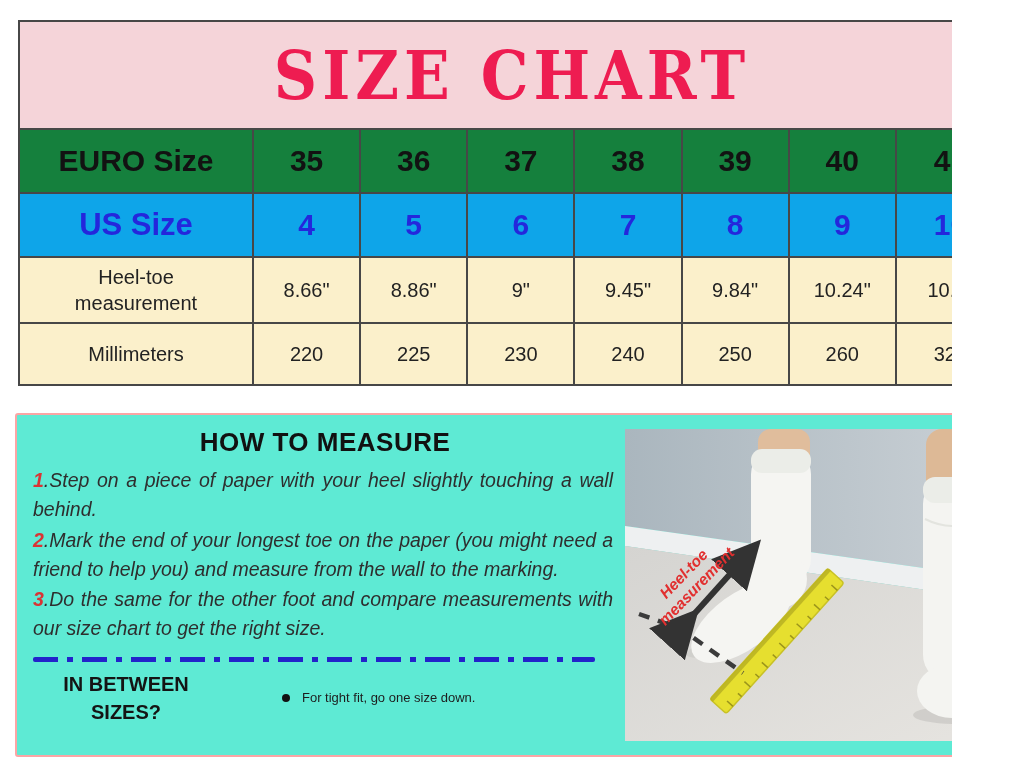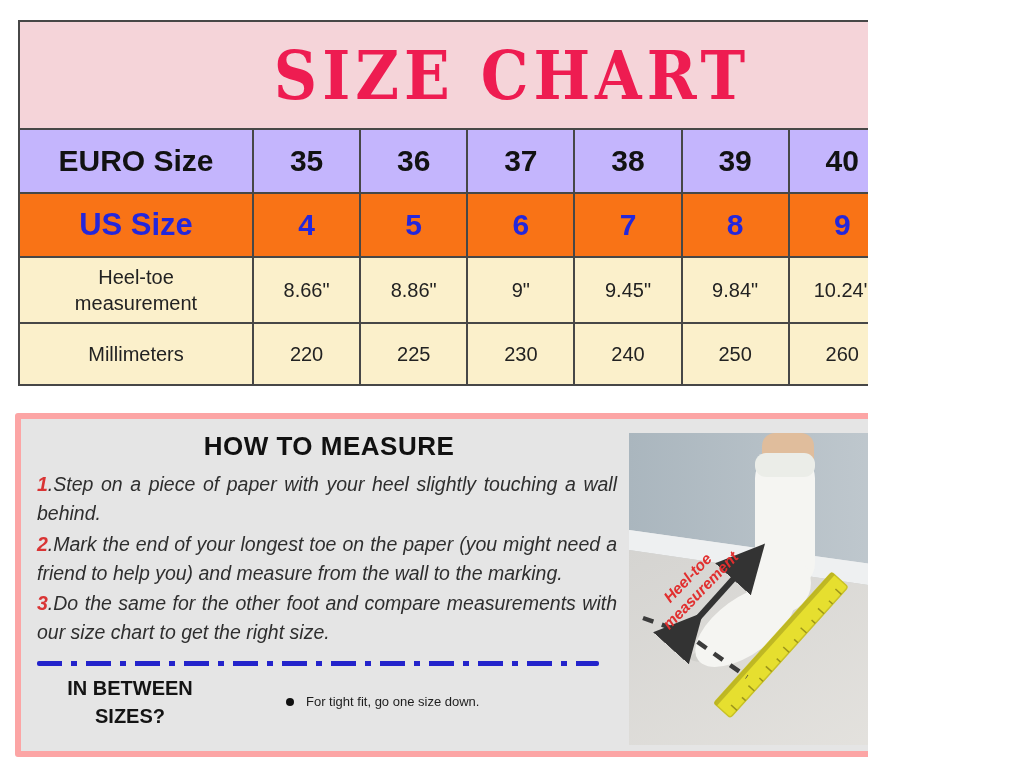--- a/index.html
+++ b/index.html
@@ -1,52 +1,52 @@
 <!DOCTYPE html>
 <html><head>
 <meta charset="utf-8">
 <style>
   html,body{margin:0;padding:0;background:#ffffff;}
   .canvas{
-    position:relative;width:868px;height:770px;background:#ffffff;
+    position:relative;width:952px;height:770px;background:#ffffff;
     font-family:"Liberation Sans", sans-serif;overflow:hidden;
   }
 
   
   .size-table{
     position:absolute;left:18px;top:20px;width:988px;box-sizing:border-box;
     display:grid;grid-template-columns:234px repeat(7,1fr);
     grid-template-rows:108px 64px 64px 66px 60px;
     border:2px solid #474747;
   }
   .tcell{
     border-right:2px solid #474747;border-bottom:2px solid #474747;
     display:flex;align-items:center;justify-content:center;text-align:center;
     box-sizing:border-box;
   }
   .tcell.lastcol{border-right:none;}
   .tcell.lastrow{border-bottom:none;}
   .title-cell{grid-column:1/-1;border-right:none;background:#f5d4d9;}
-  .pink{background:#c4b5fd;}
-  .pink2{background:#f97316;}
+  .pink{background:#15803d;}
+  .pink2{background:#0ea5e9;}
   .cream{background:#fbf0cb;}
   .chart-title{
     font-family:"DejaVu Serif", serif;font-weight:bold;font-size:60px;
     letter-spacing:5px;color:#ee1c51;transform:scaleY(1.12);
   }
   .euro-label,.euro-val{font-weight:bold;font-size:30px;color:#121212;}
   .us-label{font-weight:bold;font-size:31px;color:#2427dc;}
   .us-val{font-weight:bold;font-size:30px;color:#2427dc;}
   .small-label,.small-val{font-size:20px;color:#222;line-height:1.3;}
   .heel-wrap{display:inline-block;max-width:150px;}
 
   
   .measure-box{
     position:absolute;left:15px;top:413px;width:993px;height:344px;box-sizing:border-box;
-    border:6px solid #fca5a5;border-radius:3px;background:#e5e5e5;
+    border:2px solid #fca5a5;border-radius:3px;background:#5eead4;
     display:flex;padding:6px 8px 6px 14px;
   }
   .measure-left{width:588px;flex:none;}
   .measure-heading{
     text-align:center;font-weight:bold;font-size:26px;color:#111;
     margin:6px 0 8px 0;letter-spacing:0.5px;
   }
   .step{
     font-style:italic;font-size:19.5px;color:#2e2e2e;line-height:1.5;
     text-align:justify;margin:0 6px 1px 2px;

